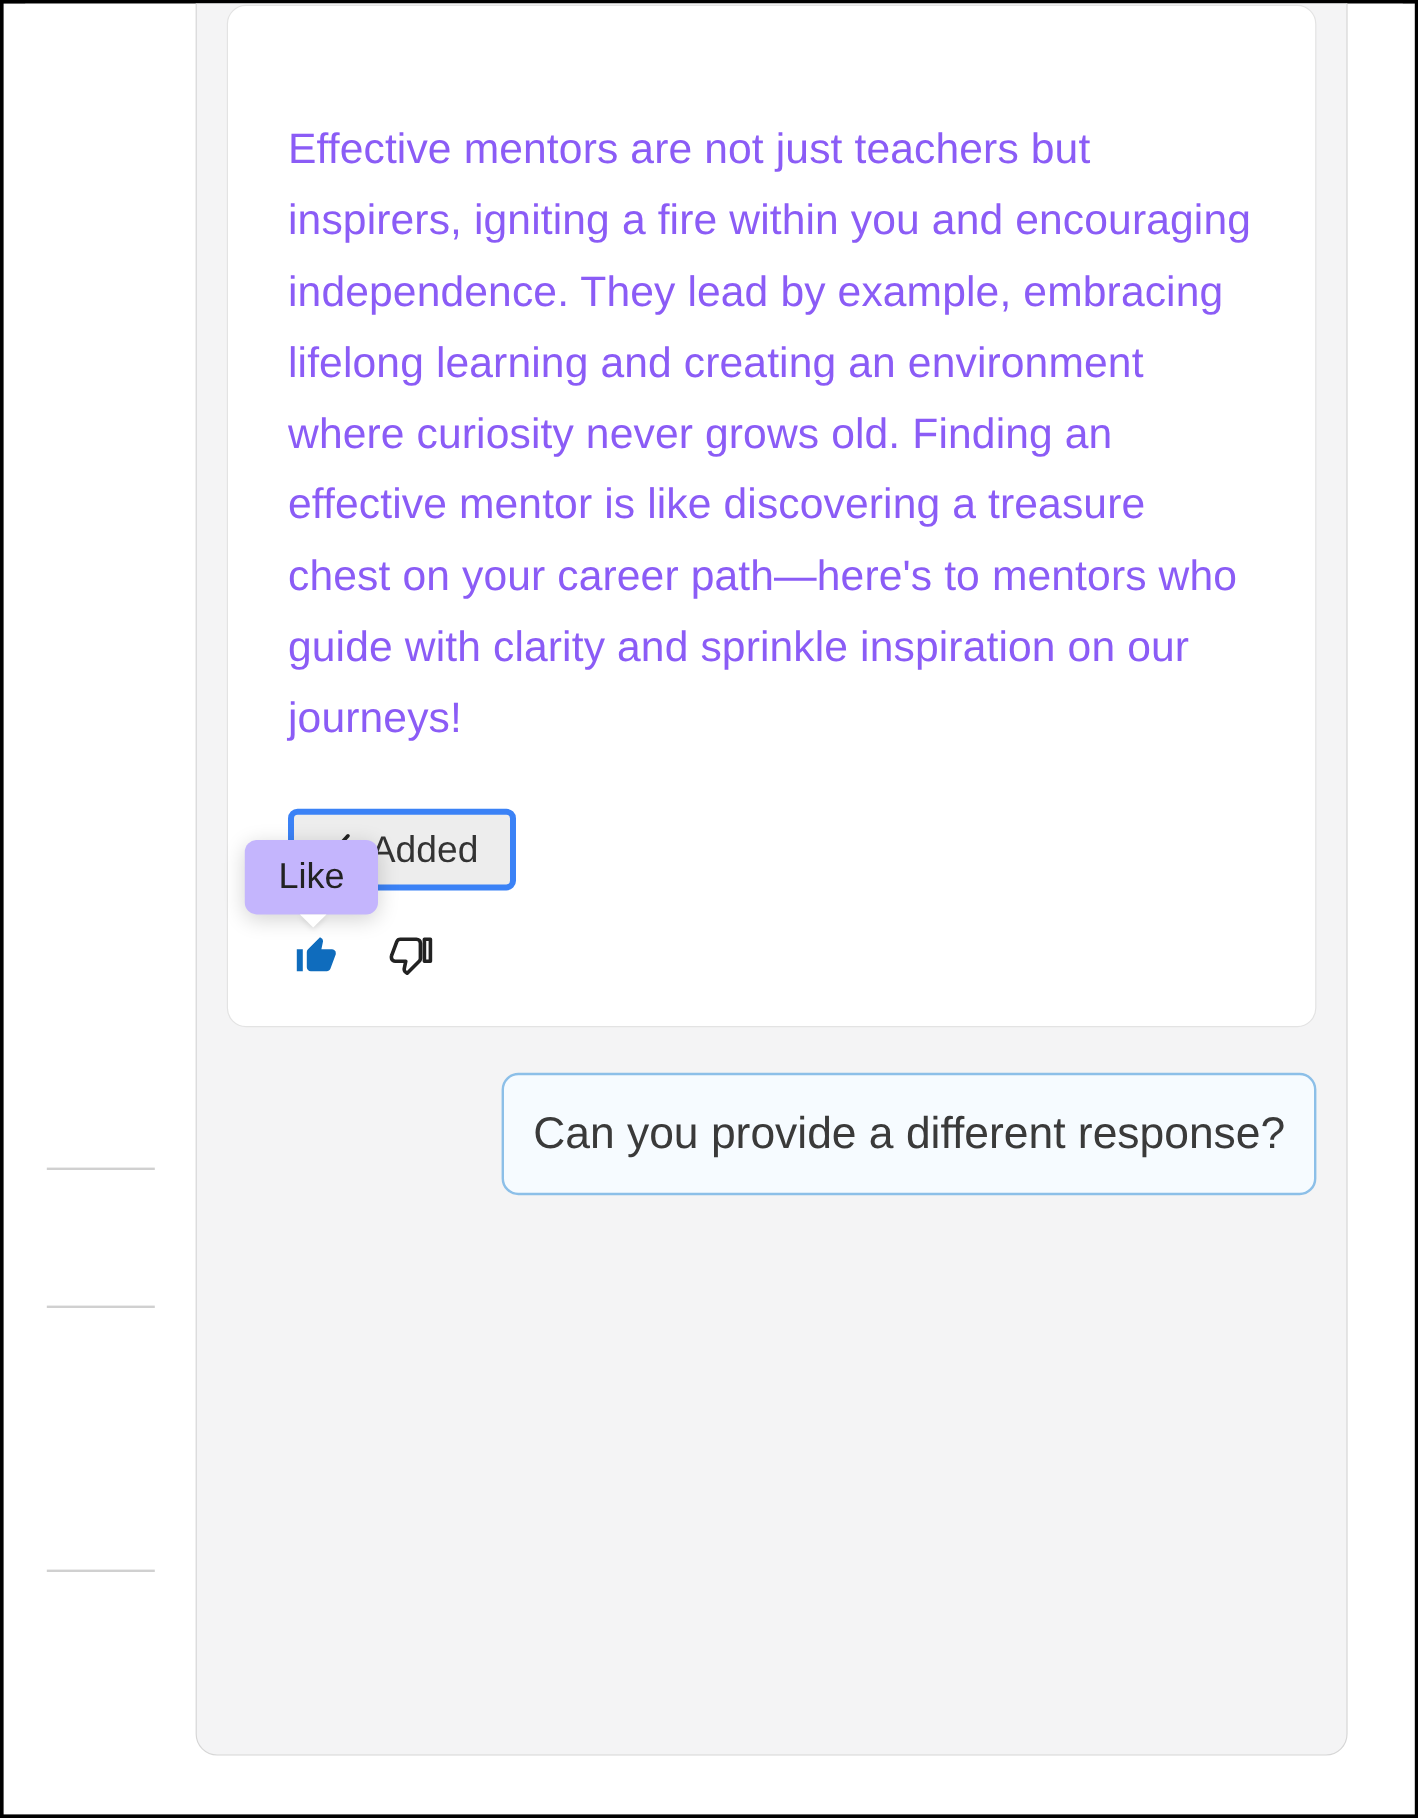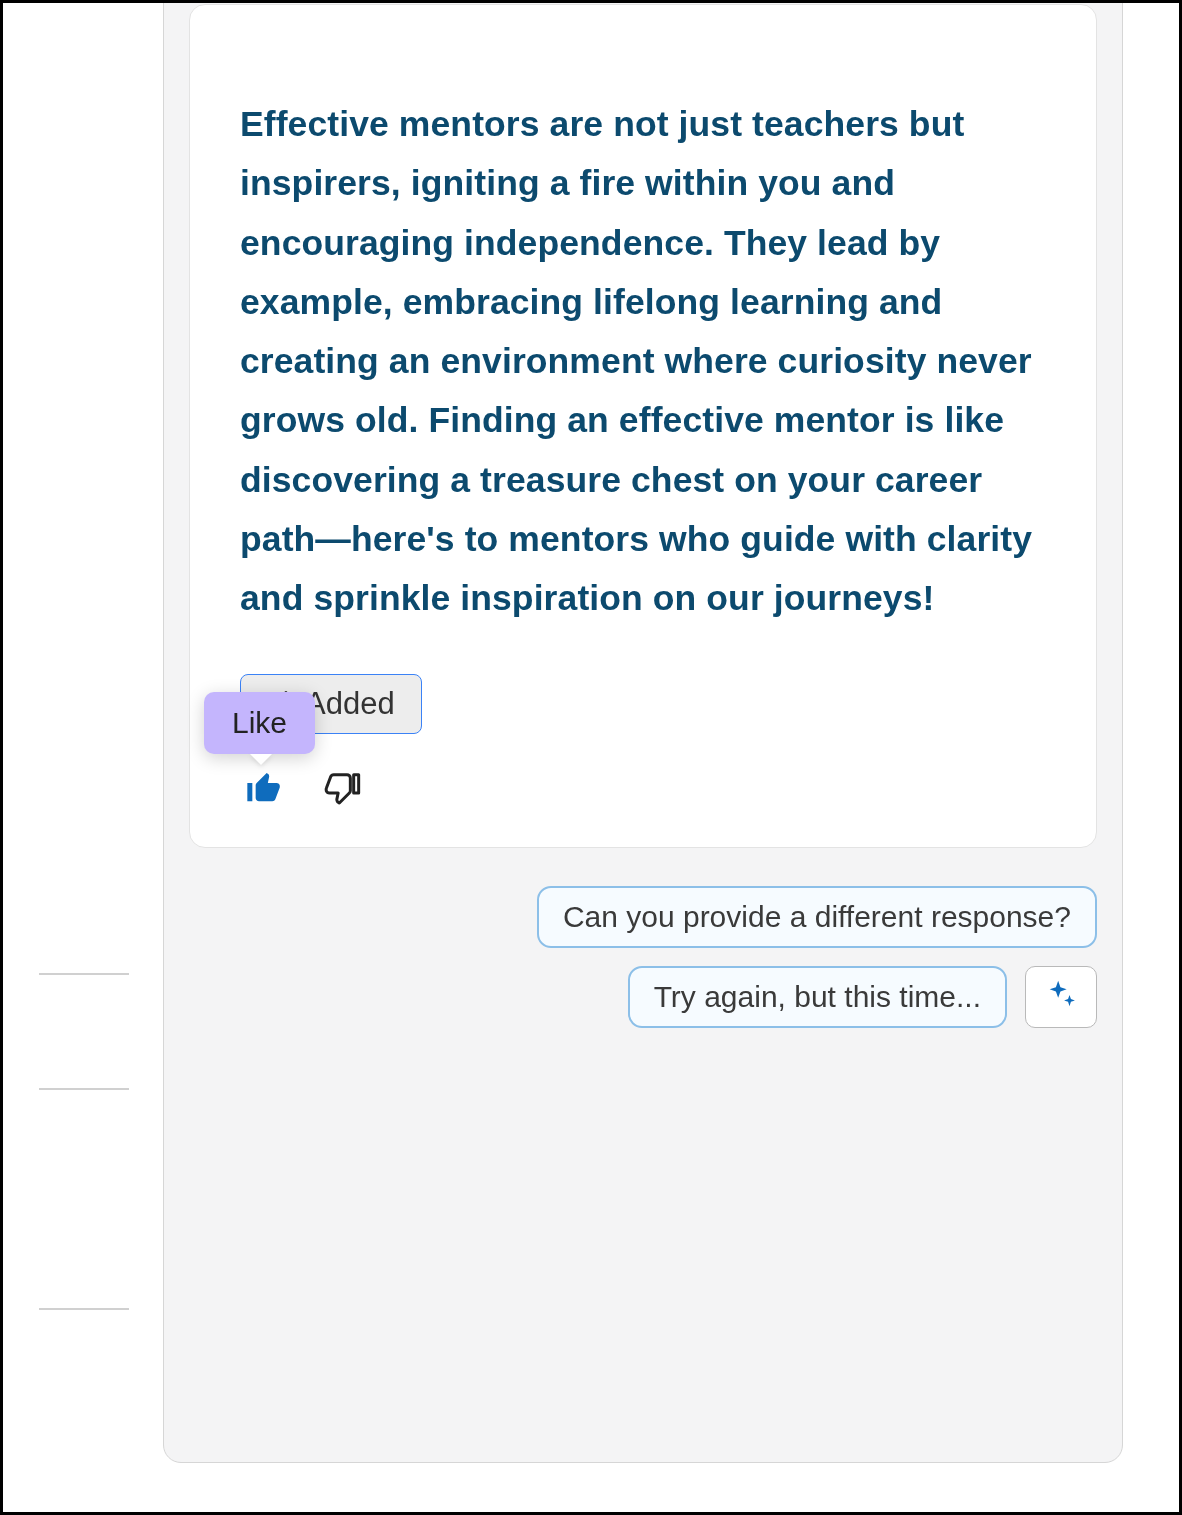--- a/index.html
+++ b/index.html
@@ -36,32 +36,31 @@
     background: #ffffff;
     border: 1px solid #e3e3e3;
     border-radius: 16px;
     padding: 30px 50px 35px 50px;
     width: 100%;
     position: relative;
   }
   .message-text {
     font-size: 35.5px;
     line-height: 1.67;
-    color: #0c4a6e;
+    color: #8b5cf6;
     letter-spacing: 0.1px;
     margin-bottom: 45px;
     margin-top: 60px;
-    font-weight: bold;
   }
   .added-badge {
     display: inline-flex;
     align-items: center;
     gap: 14px;
     background: #ededed;
-    border: 1px solid #3b82f6;
+    border: 5px solid #3b82f6;
     border-radius: 8px;
     padding: 10px 26px 10px 20px;
     font-size: 31px;
     color: #333;
     margin-bottom: 30px;
   }
   .added-badge svg { width: 30px; height: 30px; }
   .footer-row {
     display: flex;
     align-items: center;
@@ -115,22 +114,22 @@
   }
   .sugg-row {
     display: flex;
     gap: 18px;
     align-items: center;
   }
   .sugg-chip {
     background: #ffffff;
     border: 2px solid #8cbfe8;
     color: #3a3a3a;
-    font-size: 30px;
-    padding: 12px 24px;
+    font-size: 37px;
+    padding: 28px 24px;
     border-radius: 14px;
     cursor: pointer;
     background: #f6fbff;
   }
   .sparkle-btn {
     width: 72px;
     height: 62px;
     background: #fff;
     border: 1.5px solid #b9b9b9;
     border-radius: 10px;
@@ -232,27 +231,17 @@
             </span>
           </button>
         </div>
       </div>
     </div>
 
     <div class="suggestions">
       <div class="sugg-row">
         <button class="sugg-chip">Can you provide a different response?</button>
       </div>
-      <div class="sugg-row">
-        <button class="sugg-chip">Try again, but this time...</button>
-        <button class="sparkle-btn">
-          <span>
-            <svg viewBox="0 0 24 24">
-                <path fill="#0f6cbd" d="M10 2l1.6 4.5L16 8l-4.4 1.5L10 14l-1.6-4.5L4 8l4.4-1.5L10 2zm8 10l1 2.8 2.8 1-2.8 1L18 20l-1-3.2-2.8-1 2.8-1L18 12z"></path>
-              </svg>
-          </span>
-        </button>
-      </div>
     </div>
 
 
   </div>
 </div>
 
 </body></html>

